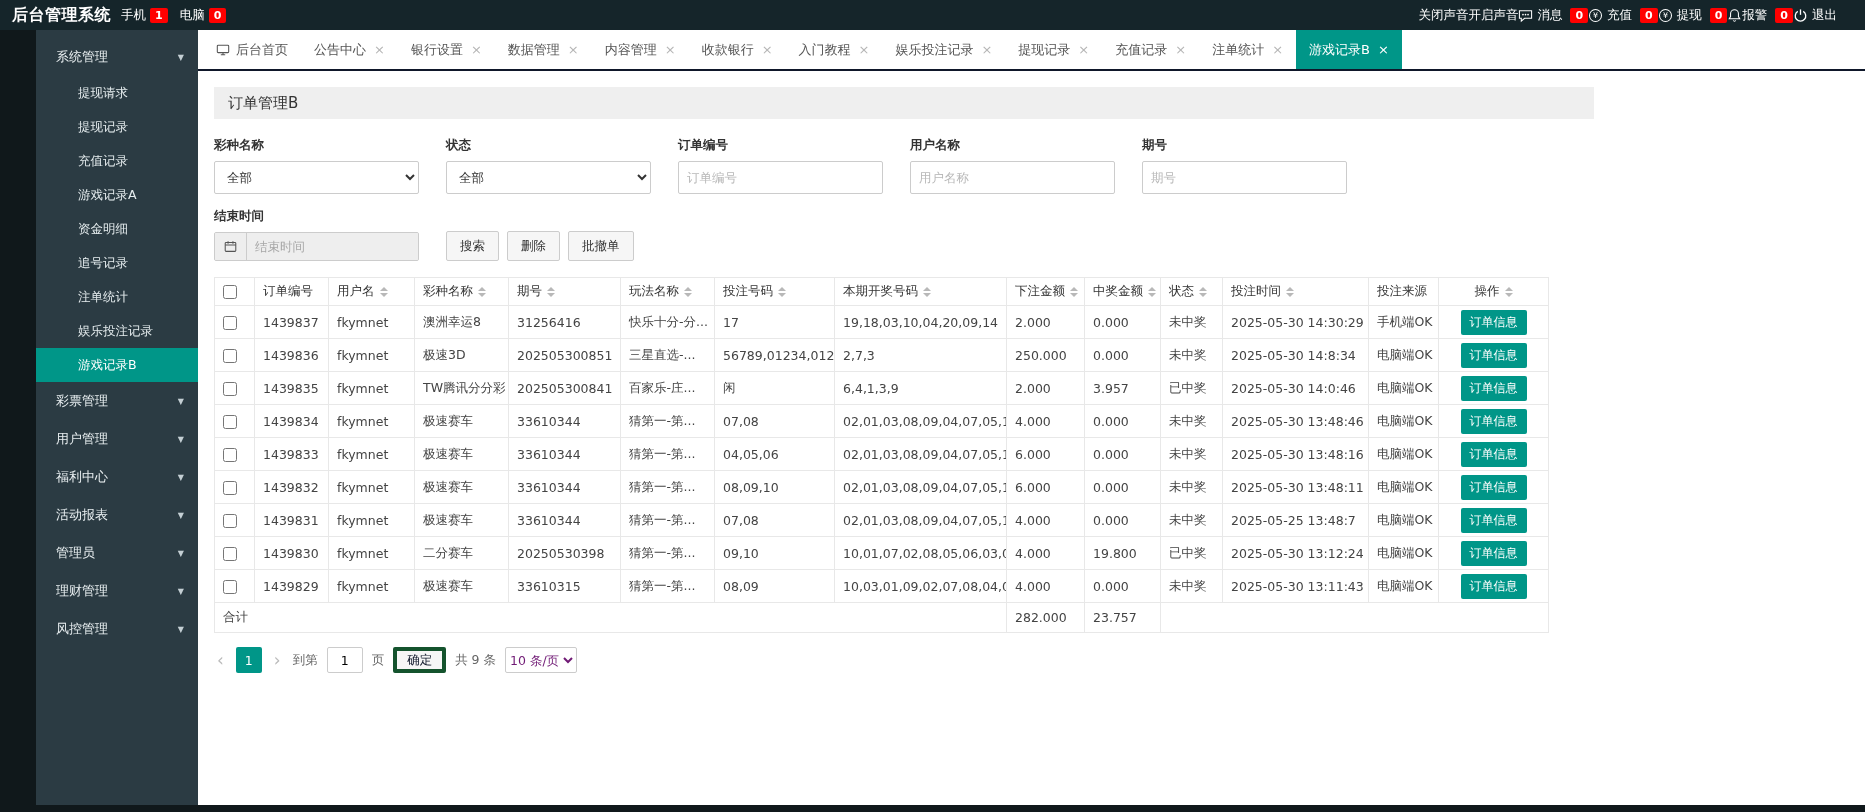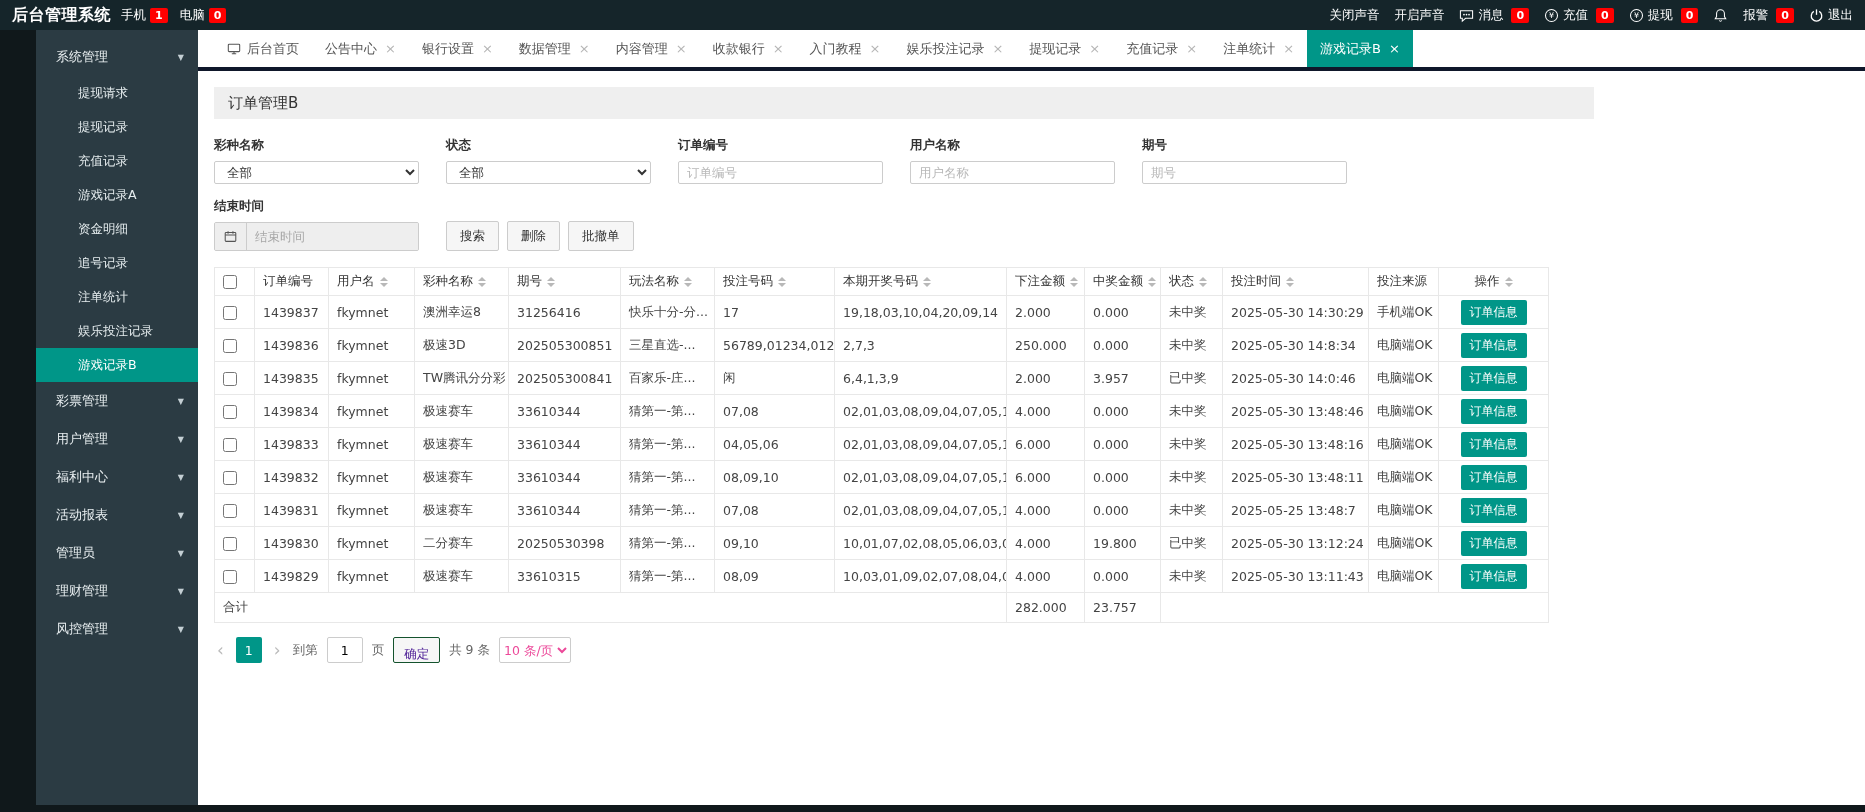--- a/index.html
+++ b/index.html
@@ -8,55 +8,55 @@
     background: #10181b;
     font-family: "DejaVu Sans", "Liberation Sans", sans-serif;
   }
   .app { width: 1865px; height: 812px; display: flex; flex-direction: column; background: #10181b; }
 
   
   .topbar { flex: 0 0 30px; background: var(--topbar-bg, #15252a); color: #fff; display: flex; align-items: center; }
   .brand { font-weight: bold; font-size: 16px; padding: 0 10px 0 12px; letter-spacing: .5px; }
   .tb-stat { display: inline-flex; align-items: center; font-size: 12.5px; margin-right: 12px; cursor: pointer; }
   .badge { background: var(--badge, #ff0000); color: #fff; font-size: 11px; line-height: 1; padding: 2px 5px; border-radius: 2px; margin-left: 4px; font-weight: bold; }
-  .tb-right { margin-left: auto; display: flex; align-items: center; gap: 15px; padding-right: 12px; font-size: 12.5px; }
+  .tb-right { margin-left: auto; display: flex; align-items: center; padding-right: 28px; font-size: 12.5px; }
   .tb-link { cursor: pointer; }
   .tb-item { display: inline-flex; align-items: center; gap: 4px; cursor: pointer; }
   .ticon { width: 15px; height: 15px; display: block; }
 
   
   .mainrow { flex: 0 0 775px; height: 775px; display: flex; min-height: 0; margin-left: 36px; }
   .bottombar { flex: 1; background: #10181b; }
 
   
   .sidebar { flex: 0 0 162px; width: 162px; background: var(--sidebar-bg, #2b3b43); padding-top: 8px; overflow: hidden; }
   .sb-group { height: 38px; display: flex; align-items: center; padding: 0 14px 0 20px; color: #e9eff1; font-size: 13px; cursor: pointer; }
   .sb-caret { margin-left: auto; font-size: 8px; color: #c4cfd4; }
   .sb-item { height: 34px; display: flex; align-items: center; padding-left: 42px; color: #e6edef; font-size: 12.5px; cursor: pointer; }
   .sb-item.active { background: var(--accent, #009688); color: #fff; }
 
   
   .content { flex: 1; background: #fff; display: flex; flex-direction: column; min-width: 0; }
-  .tabbar { flex: 0 0 41px; border-bottom: 4px solid #0f172a; display: flex; align-items: stretch; padding-left: 16px; background: #fff; overflow: hidden; }
+  .tabbar { flex: 0 0 41px; border-bottom: 2px solid #0f172a; display: flex; align-items: stretch; padding-left: 5px; background: #fff; overflow: hidden; }
   .tab { display: inline-flex; align-items: center; gap: 6px; padding: 0 13px; font-size: 13px; color: #555; cursor: pointer; white-space: nowrap; }
   .tab-ic { width: 14px; height: 14px; }
   .tab-close { color: #b5b5b5; font-size: 13px; margin-left: 2px; }
   .tab.active { background: var(--accent, #009688); color: #fff; }
   .tab.active .tab-close { color: #fff; }
 
   .page { padding: 16px 16px 0 16px; overflow: hidden; }
   .page-inner { width: 1380px; }
   .page-title { height: 32px; background: var(--titlebar-bg, #efefef); display: flex; align-items: center; padding: 0 14px; font-size: 15px; color: #333; }
 
   
   .filters { margin-top: 18px; }
   .filter-row { display: flex; gap: 27px; margin-bottom: 14px; }
   .field { width: 205px; display: flex; flex-direction: column; }
   .field label { font-size: 12.5px; font-weight: bold; color: #333; margin-bottom: 7px; white-space: nowrap; }
-  .f-select, .f-input { height: 23px; width: 100%; border: 1px solid #ccc; border-radius: 2px; font-size: 12.5px; padding: 0 8px; color: #333; background: #fff; font-family: inherit; }
+  .f-select, .f-input { height: 33px; width: 100%; border: 1px solid #ccc; border-radius: 2px; font-size: 12.5px; padding: 0 8px; color: #333; background: #fff; font-family: inherit; }
   .f-input::placeholder { color: #b8b8b8; }
   .date-group { display: flex; height: 29px; border: 1px solid #ccc; border-radius: 2px; background: #eee; overflow: hidden; }
   .date-icon { width: 32px; display: flex; align-items: center; justify-content: center; border-right: 1px solid #ccc; background: #eee; }
   .date-input { flex: 1; min-width: 0; border: 0; background: #eee; font-size: 12.5px; padding: 0 8px; color: #333; font-family: inherit; }
   .date-input::placeholder { color: #a8a8a8; }
   .btns { display: flex; align-items: flex-end; gap: 8px; }
   .btn { height: 30px; padding: 0 13px; border: 1px solid #ccc; background: #f6f6f6; font-size: 12.5px; color: #333; border-radius: 2px; cursor: pointer; font-family: inherit; white-space: nowrap; }
 
   
   .tbl { border-collapse: collapse; table-layout: fixed; width: 1334px; margin-top: 16px; font-size: 12.5px; color: #444; }
@@ -71,22 +71,22 @@
   .sort .down { border-top: 4px solid #b8b8b8; }
   .chk { width: 14px; height: 14px; vertical-align: middle; cursor: pointer; }
   .action-btn { background: var(--accent, #009688); color: #fff; border: 0; border-radius: 2px; font-size: 12px; padding: 4px 9px; cursor: pointer; font-family: Liberation Serif, serif; }
   tr.tfoot td { height: 30px; color: #444; }
 
   
   .pagination { display: flex; align-items: center; gap: 9px; margin-top: 14px; font-size: 12.5px; color: #666; padding-bottom: 20px; white-space: nowrap; }
   .pg-btn { color: #bbb; font-size: 17px; padding: 0 3px; cursor: pointer; line-height: 1; }
   .pg-page { background: var(--accent, #009688); color: #fff; min-width: 26px; height: 26px; display: inline-flex; align-items: center; justify-content: center; border-radius: 2px; cursor: pointer; }
   .pg-input { width: 36px; height: 26px; border: 1px solid #ccc; border-radius: 2px; text-align: center; font-size: 12.5px; font-family: inherit; }
-  .pg-confirm { height: 26px; padding: 8px 10px; border: 1px solid #14532d; background: #f6f6f6; border-radius: 2px; font-size: 12.5px; color: #4c1d95; cursor: pointer; font-family: inherit; }
-  .pg-select { height: 26px; border: 1px solid #ccc; border-radius: 2px; font-size: 12.5px; background: #fff; font-family: inherit; color: #ec4899; }
+  .pg-confirm { height: 26px; padding: 0 10px; border: 4px solid #14532d; background: #f6f6f6; border-radius: 2px; font-size: 12.5px; color: #0f172a; cursor: pointer; font-family: inherit; }
+  .pg-select { height: 26px; border: 1px solid #ccc; border-radius: 2px; font-size: 12.5px; background: #fff; font-family: inherit; color: #701a75; }
 </style>
 </head>
 <body>
 
 <div class="app" data-name="app-window">
 
   <header class="topbar" data-name="topbar">
     <span class="brand" data-name="app-title">后台管理系统</span>
     <span class="tb-stat" data-name="phone-online-status">
       <span data-name="phone-label">手机</span>

